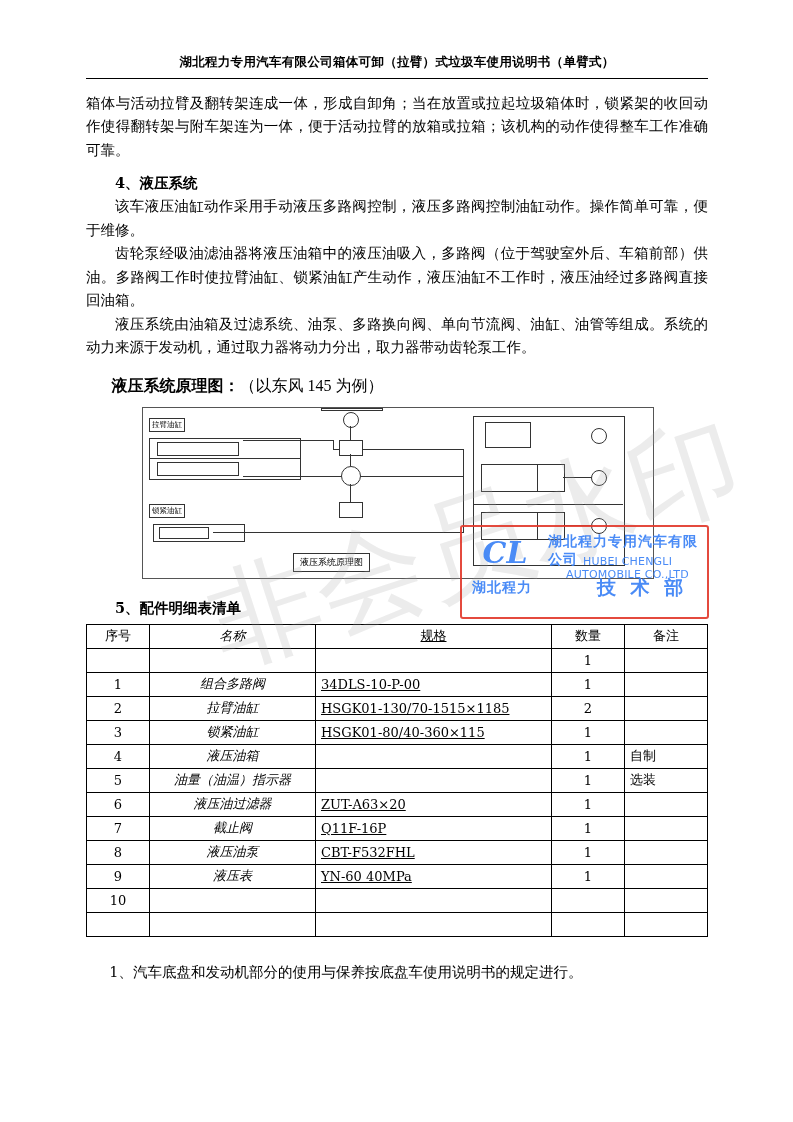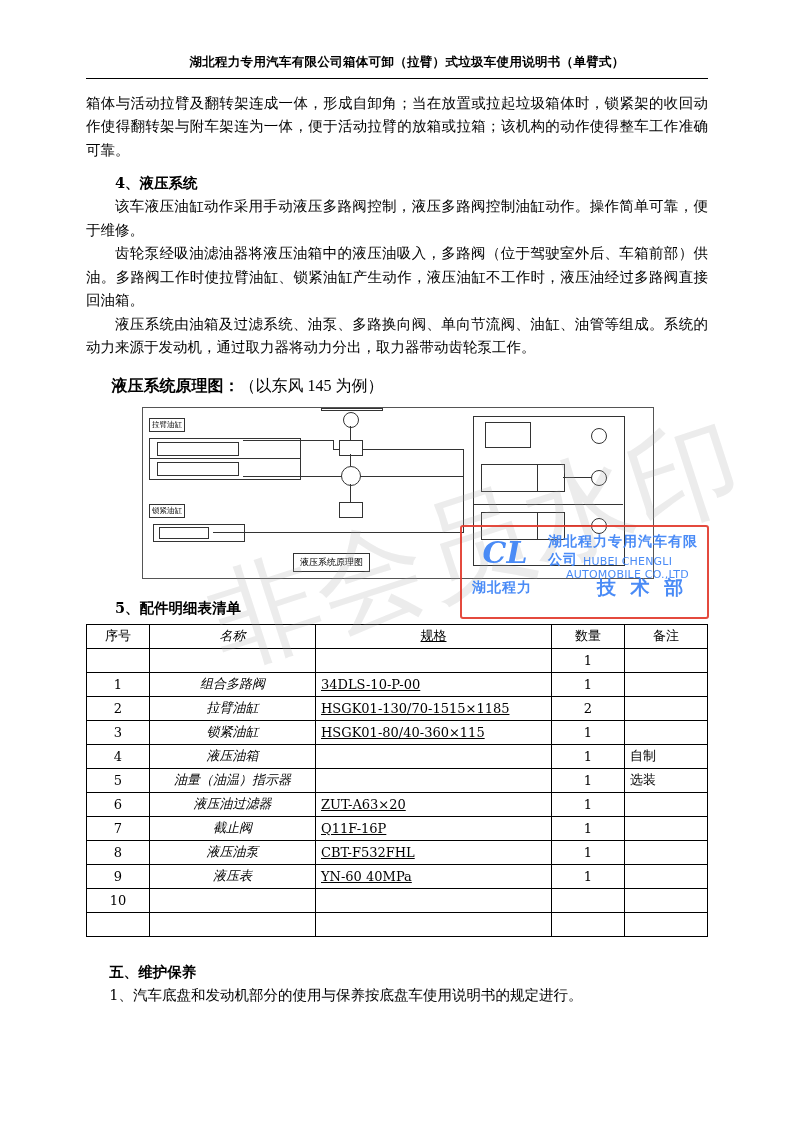--- a/index.html
+++ b/index.html
@@ -18,21 +18,21 @@
   .page {
     position: relative;
     width: 793px;
     height: 1122px;
     box-sizing: border-box;
     padding: 0;
   }
   .header {
     position: absolute;
     top: 54px;
-    left: 96px;
+    left: 86px;
     width: 622px;
     text-align: center;
     font-size: 12.5px;
     font-family: "DejaVu Serif", "Liberation Serif", serif;
     font-weight: bold;
     letter-spacing: 0.3px;
   }
   .header-rule {
     position: absolute;
     top: 78px;
@@ -391,21 +391,20 @@
           <td class="col-no"></td>
           <td class="col-name"></td>
           <td class="col-spec"></td>
           <td class="col-qty"></td>
           <td class="col-rem"></td>
         </tr>
       </tbody>
     </table>
 
     <div class="footer-section">
-      <h3>五、维护保养</h3>
       <p>1、汽车底盘和发动机部分的使用与保养按底盘车使用说明书的规定进行。</p>
     </div>
 
   </div>
 
   <div class="ghost-wm">非会员水印</div>
 
   <div class="stamp">
     <div class="st-logo">CL</div>
     <div class="st-line1">湖北程力专用汽车有限公司</div>

